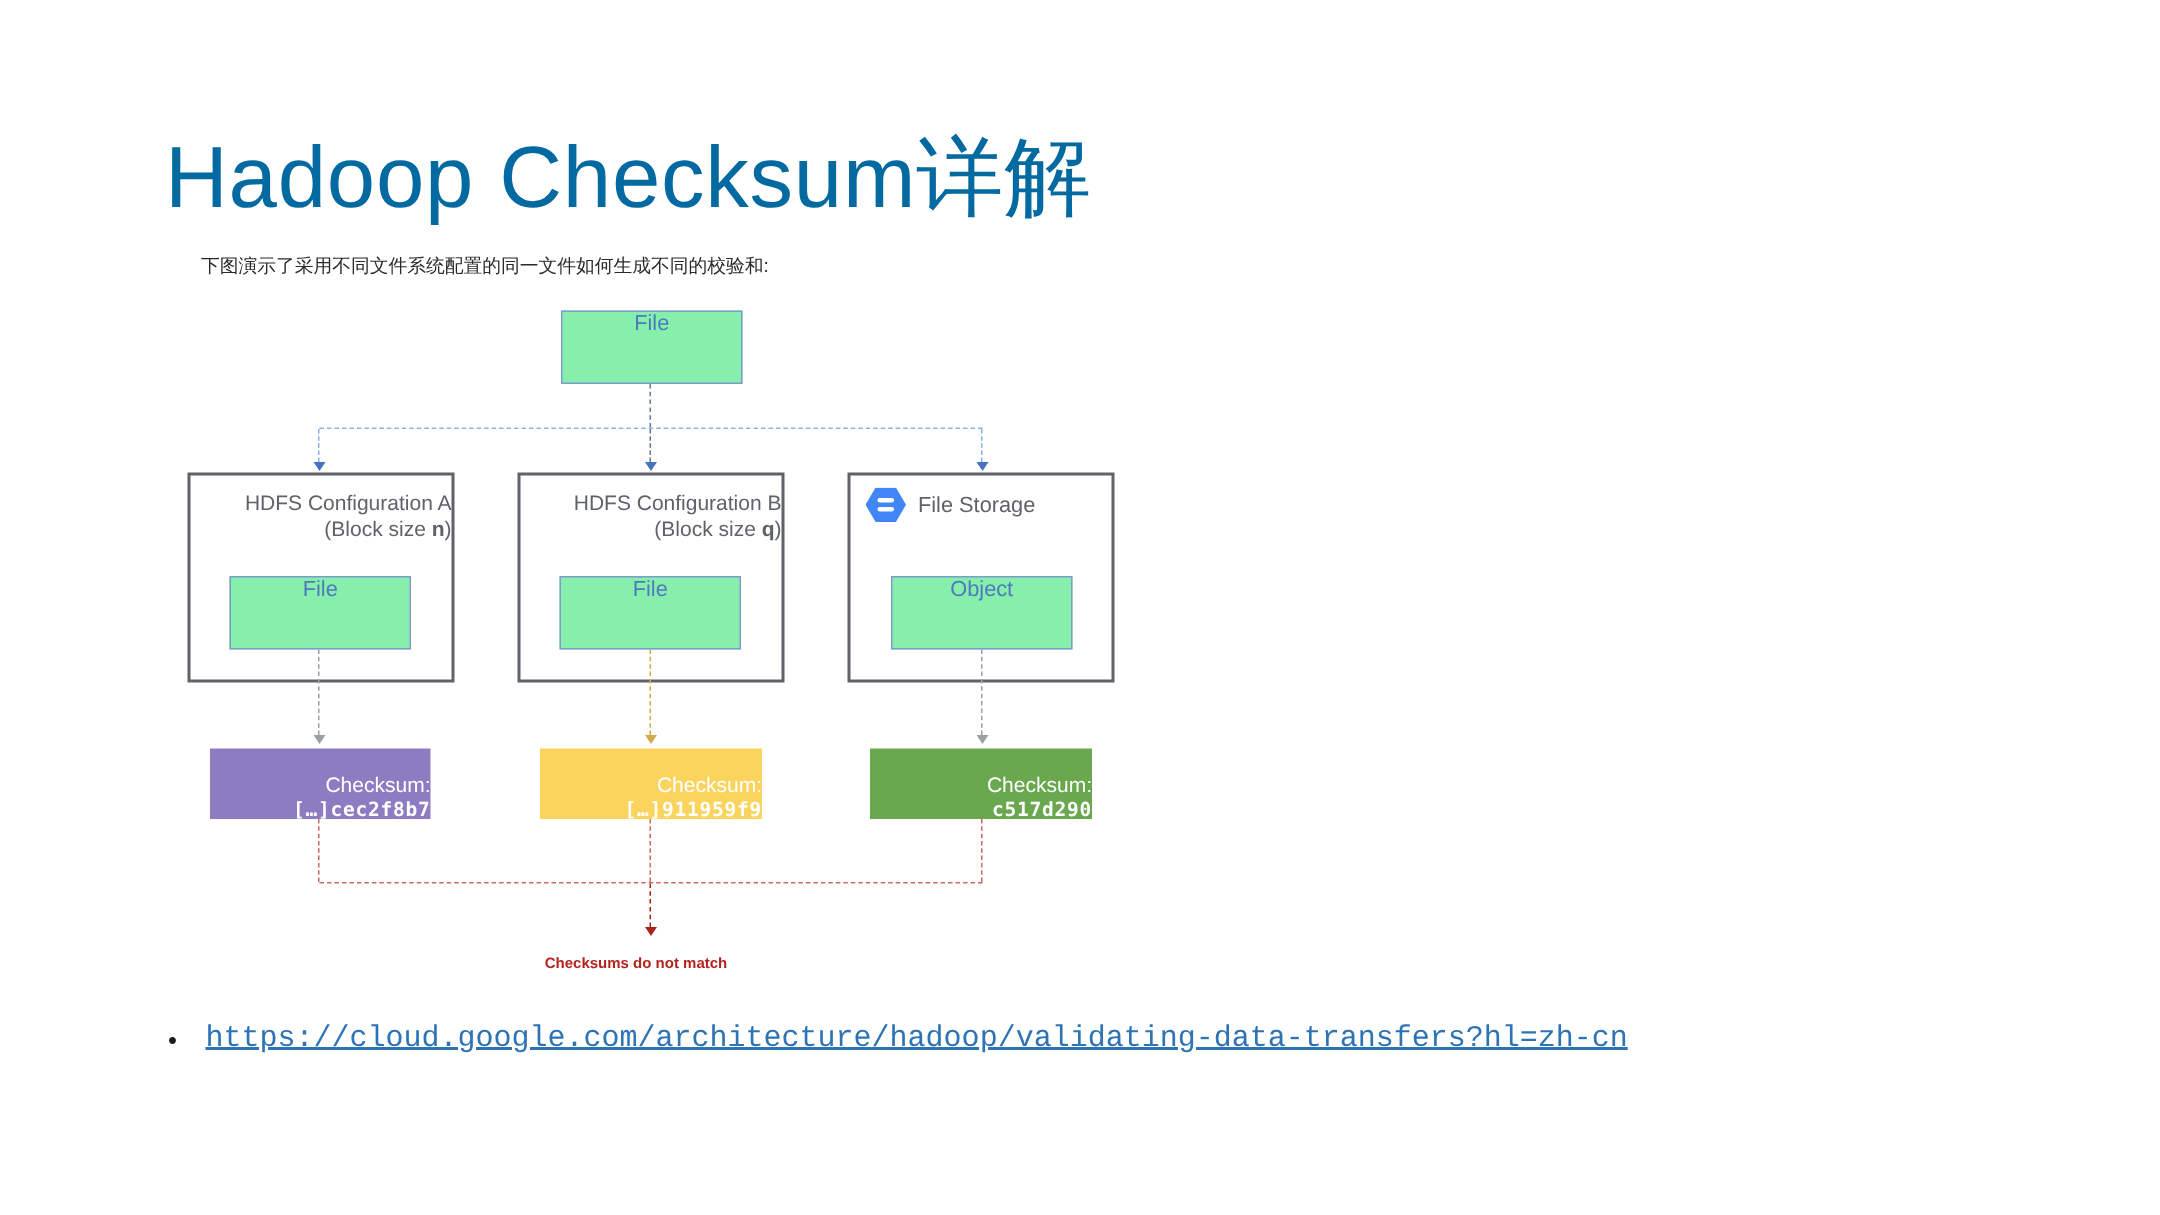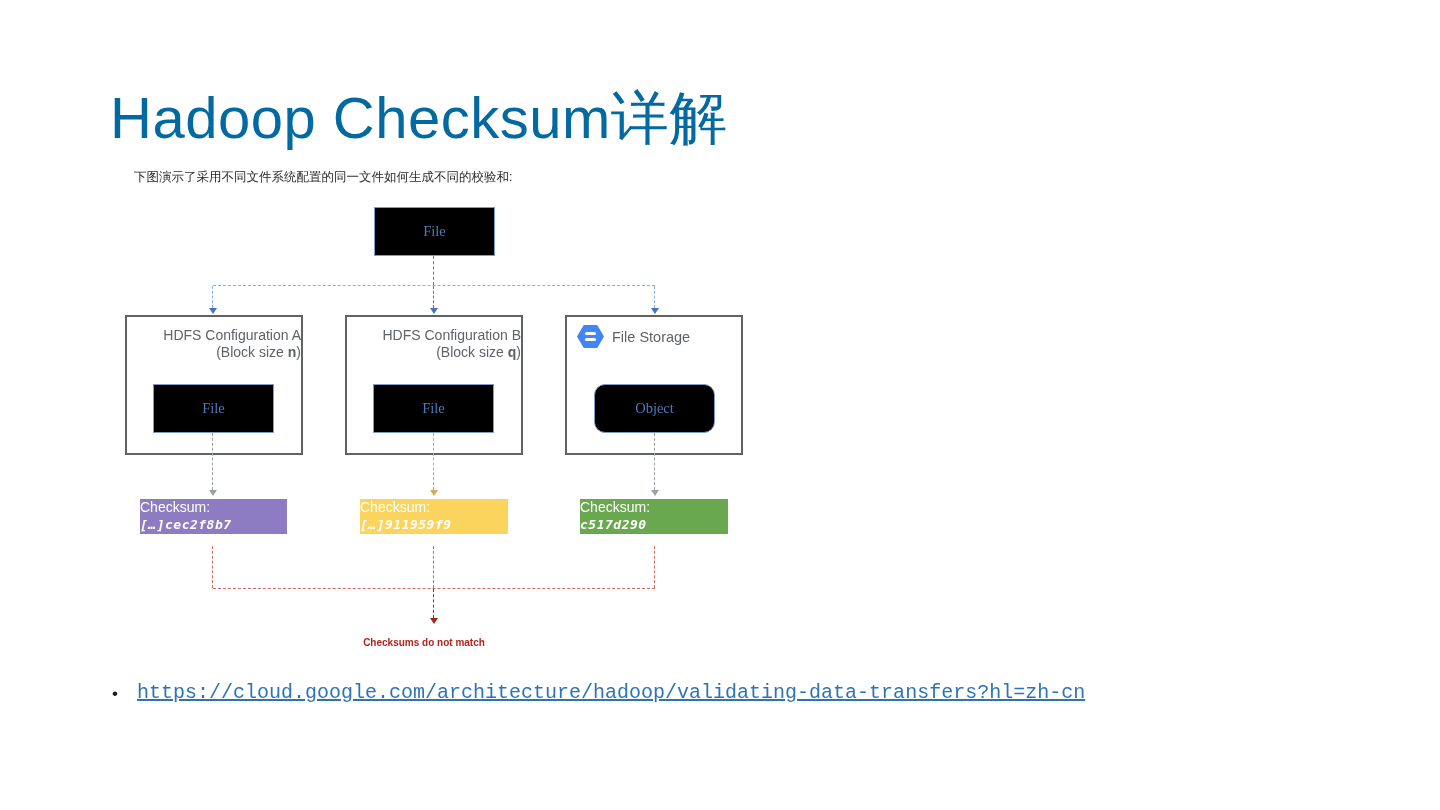--- a/index.html
+++ b/index.html
@@ -27,28 +27,27 @@
     left: 134px;
     top: 169px;
     font-size: 12.5px;
     color: #2a2a2a;
     white-space: nowrap;
   }
   
   .file-box {
     position: absolute;
     box-sizing: border-box;
-    background: #000000;
+    background: #86efac;
     border: 1.5px solid #7d9ccc;
     color: #4f7abf;
     display: flex;
-    align-items: center;
+    align-items: flex-start;
     justify-content: center;
     font-size: 14.5px;
-    font-family: Liberation Serif, serif;
   }
   .sys-box {
     position: absolute;
     box-sizing: border-box;
     top: 315px;
     width: 178px;
     height: 140px;
     background: #ffffff;
     border: 2px solid #5f6368;
   }
@@ -85,33 +84,32 @@
   .hexagon .bar {
     width: 11px;
     height: 3px;
     border-radius: 2px;
     background: #ffffff;
   }
   .checksum-box {
     position: absolute;
     box-sizing: border-box;
     top: 499px;
-    height: 35px;
+    height: 47px;
     color: #ffffff;
-    text-align: left;
-    padding-top: 0;
+    text-align: right;
+    padding-top: 16px;
   }
   .checksum-label { font-size: 14px; line-height: 17px; }
   .checksum-value {
     font-family: "DejaVu Sans Mono", "Liberation Mono", monospace;
     font-size: 13px;
     font-weight: 700;
     line-height: 17px;
     letter-spacing: 0.5px;
-    font-style: italic;
   }
   
   .vline { position: absolute; width: 0; }
   .hline { position: absolute; height: 0; }
   .arrow-down {
     position: absolute;
     width: 0; height: 0;
     border-left: 4px solid transparent;
     border-right: 4px solid transparent;
     border-top: 6px solid #000;
@@ -189,21 +187,21 @@
 
   <div class="sys-box" style="left:565px;">
     <div class="cloud-header">
       <span class="hexagon">
         <span class="bar"></span>
         <span class="bar"></span>
       </span>
       <span>File Storage</span>
     </div>
   </div>
-  <div class="file-box" style="left:594px; top:384px; width:121px; height:49px;border-radius:11px;">
+  <div class="file-box" style="left:594px; top:384px; width:121px; height:49px;">
     <span>Object</span>
   </div>
 
   <div class="vline" style="left:212px; top:433px; height:57px; border-left:1.5px dashed #9aa0a6;"></div>
   <div class="vline" style="left:433px; top:433px; height:57px; border-left:1.5px dashed #d4ab4c;"></div>
   <div class="vline" style="left:654px; top:433px; height:57px; border-left:1.5px dashed #9aa0a6;"></div>
   <div class="arrow-down" style="left:209px; top:490px; border-top-color:#9aa0a6;"></div>
   <div class="arrow-down" style="left:430px; top:490px; border-top-color:#d4ab4c;"></div>
   <div class="arrow-down" style="left:651px; top:490px; border-top-color:#9aa0a6;"></div>
 

